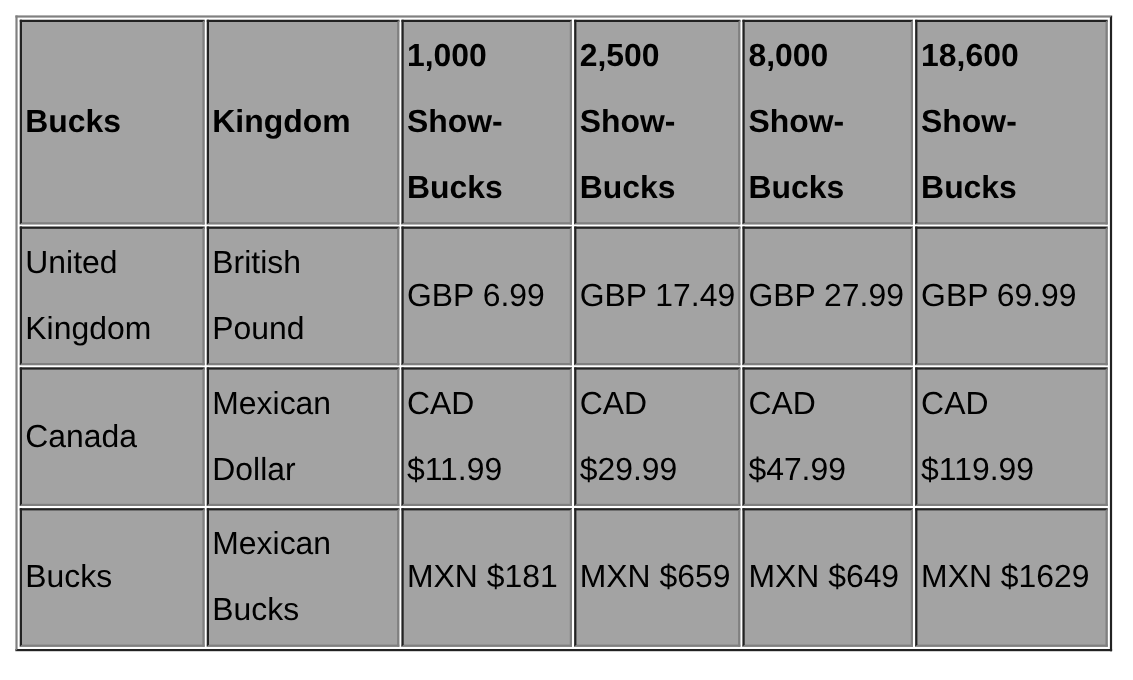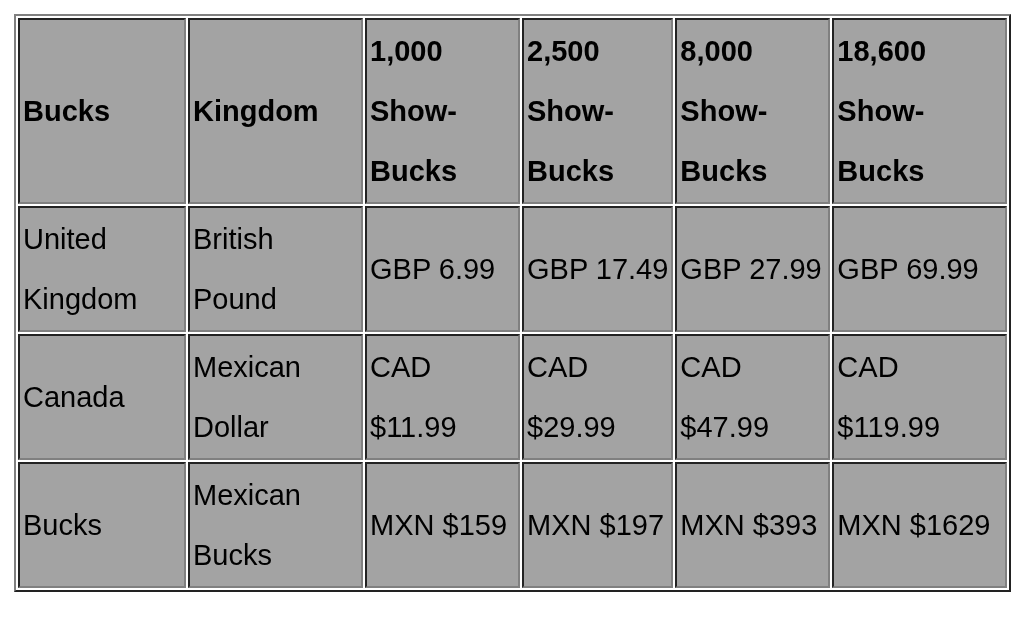--- a/index.html
+++ b/index.html
@@ -99,20 +99,20 @@
 $29.99</td>
         <td>CAD
 $47.99</td>
         <td>CAD
 $119.99</td>
       </tr>
       <tr>
         <td>Bucks</td>
         <td>Mexican
 Bucks</td>
-        <td>MXN $159</td>
-        <td>MXN $197</td>
-        <td>MXN $393</td>
+        <td>MXN $181</td>
+        <td>MXN $659</td>
+        <td>MXN $649</td>
         <td>MXN $1629</td>
       </tr>
     </tbody>
   </table>
 </div>
 
 </body></html>

